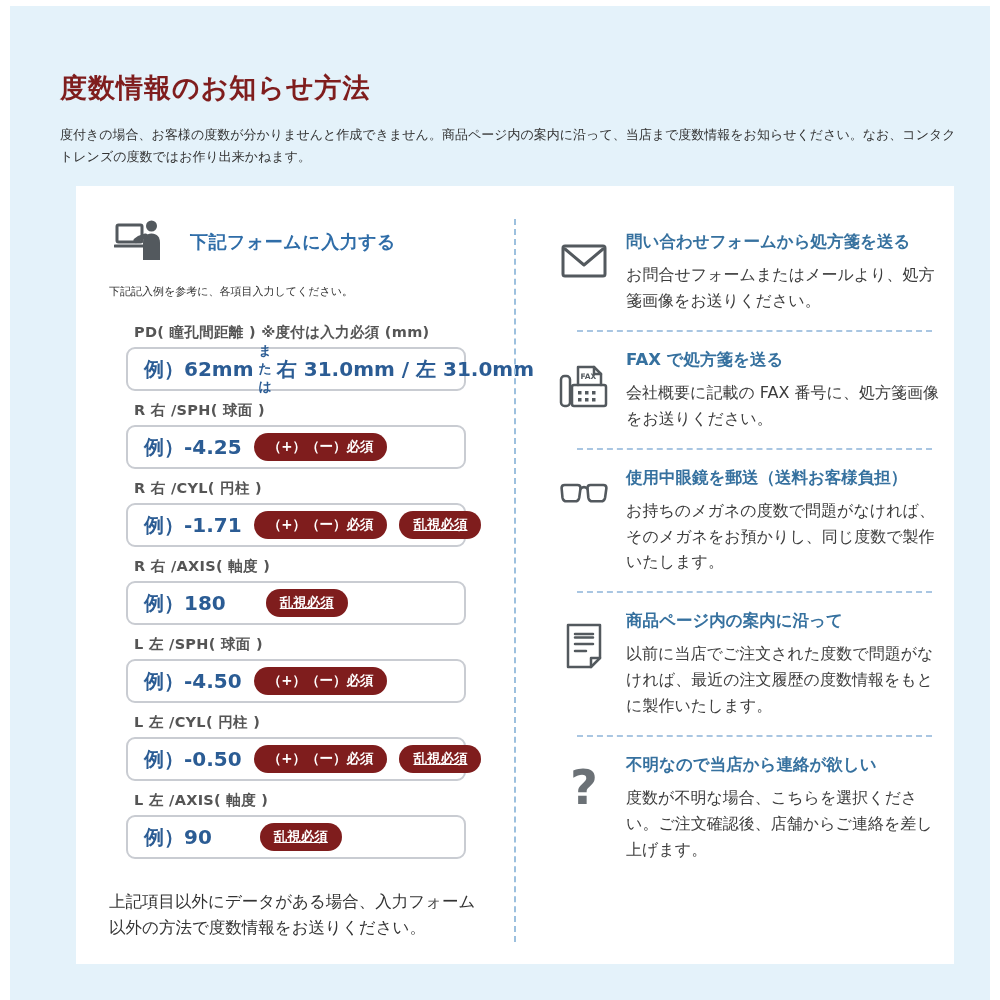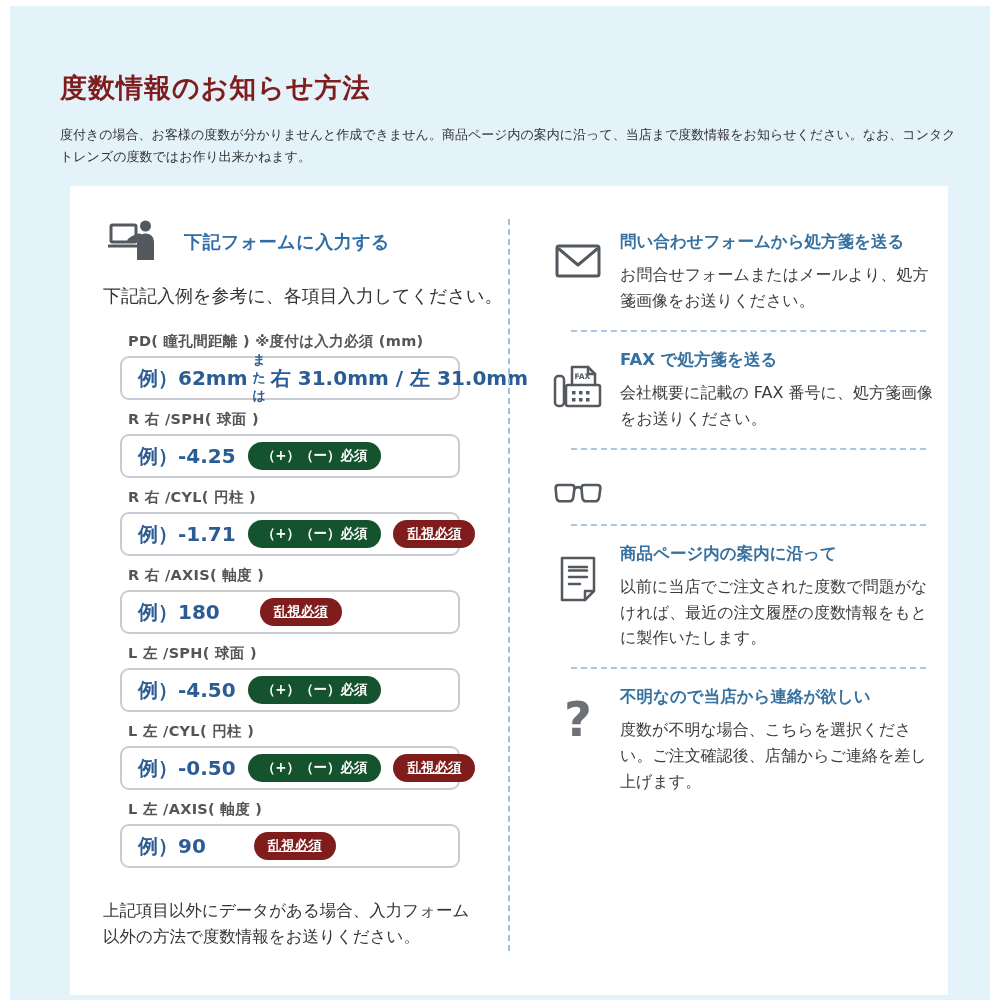--- a/index.html
+++ b/index.html
@@ -16,48 +16,48 @@
     padding:46px 0 0 50px;
   }
   .page-title {
     font-size:27px; font-weight:bold; color:#7f1d1d; letter-spacing:1px;
   }
   .intro {
     margin-top:15px; width:902px;
     font-size:13px; line-height:1.65; color:#333; font-weight:500;
   }
   .card {
-    margin-top:19px; margin-left:10px;
+    margin-top:19px; margin-left:16px;
     width:878px; min-height:721px;
     background:#ffffff;
     display:flex;
-    padding:33px 0 44px 0;
+    padding:33px 0 22px 0;
   }
   
   .col-left { width:438px; flex:none; }
   .form-header { display:flex; align-items:center; padding-left:38px; }
   .form-header .hicon { flex:none; margin-right:28px; }
   .form-heading { font-size:18px; font-weight:bold; color:#2f6da8; letter-spacing:0.5px; }
-  .form-sub { margin:20px 0 0 33px; font-size:18px; color:#333; font-weight:500; }
+  .form-sub { margin:20px 0 0 33px; font-size:11px; color:#333; font-weight:500; }
   .fields { margin:24px 0 0 50px; width:340px; }
   .field-label {
     margin:10px 0 5px 8px; font-size:14.5px; font-weight:bold; color:#555;
     letter-spacing:0.3px;
   }
   .field-box {
     height:44px; border:2px solid #c9ccd2; border-radius:9px; background:#fff;
     display:flex; align-items:center; padding:0 8px 0 16px;
   }
   .ex { font-size:20px; font-weight:bold; color:#2b5c94; white-space:nowrap; }
   .ex-small { font-size:13px; font-weight:bold; color:#2b5c94; margin:0 5px; }
   .pill {
     margin-left:12px; padding:5px 14px; border-radius:999px;
     font-size:13.5px; font-weight:bold; color:#fff; white-space:nowrap; flex:none;
   }
-  .pill-blue { background:#14532d; }
+  .pill-blue { background:#7f1d1d; }
   .pill-orange { background:#7f1d1d;text-decoration:underline; }
   .form-note { margin:30px 0 0 33px; width:382px; font-size:16.5px; line-height:1.6; color:#333; font-weight:500; }
   
   .col-right {
     flex:1; border-left:2px dashed #9cc0de;
     padding:10px 0 0 43px;
   }
   .method { display:flex; }
   .m-icon { width:50px; flex:none; margin:15px 17px 0 0; display:flex; justify-content:center; }
   .m-text { width:318px; }
@@ -188,20 +188,24 @@
       <div class="m-divider"></div>
 
       <div class="method">
         <span class="m-icon">
           <svg width="58" height="28" viewBox="0 0 58 28">
             <path d="M3 7 q0,-3.5 3.5,-3.5 h15 q3.5,0 3.5,3.5 l-1.5,11 q-0.8,4.5 -5,4.5 h-9.5 q-4.2,0 -5,-4.5 z" class="icon-stroke"></path>
             <path d="M33 7 q0,-3.5 3.5,-3.5 h15 q3.5,0 3.5,3.5 l-1.5,11 q-0.8,4.5 -5,4.5 h-9.5 q-4.2,0 -5,-4.5 z" class="icon-stroke"></path>
             <path d="M25 8 q4,-4 8,0" class="icon-stroke"></path>
           </svg>
         </span>
+        <div class="m-text">
+          <div class="m-title">使用中眼鏡を郵送（送料お客様負担）</div>
+          <div class="m-body">お持ちのメガネの度数で問題がなければ、そのメガネをお預かりし、同じ度数で製作いたします。</div>
+        </div>
       </div>
       <div class="m-divider"></div>
 
       <div class="method">
         <span class="m-icon">
           <svg width="38" height="46" viewBox="0 0 38 46">
             <path d="M3 2 h32 v33 l-9 9 H3 z" class="icon-stroke-thin"></path>
             <path d="M35 35 h-9 v9" class="icon-stroke-thin"></path>
             <path d="M10 11 h18 M10 14.5 h18 M10 21 h18 M10 28 h11" class="icon-stroke-thin"></path>
           </svg>

